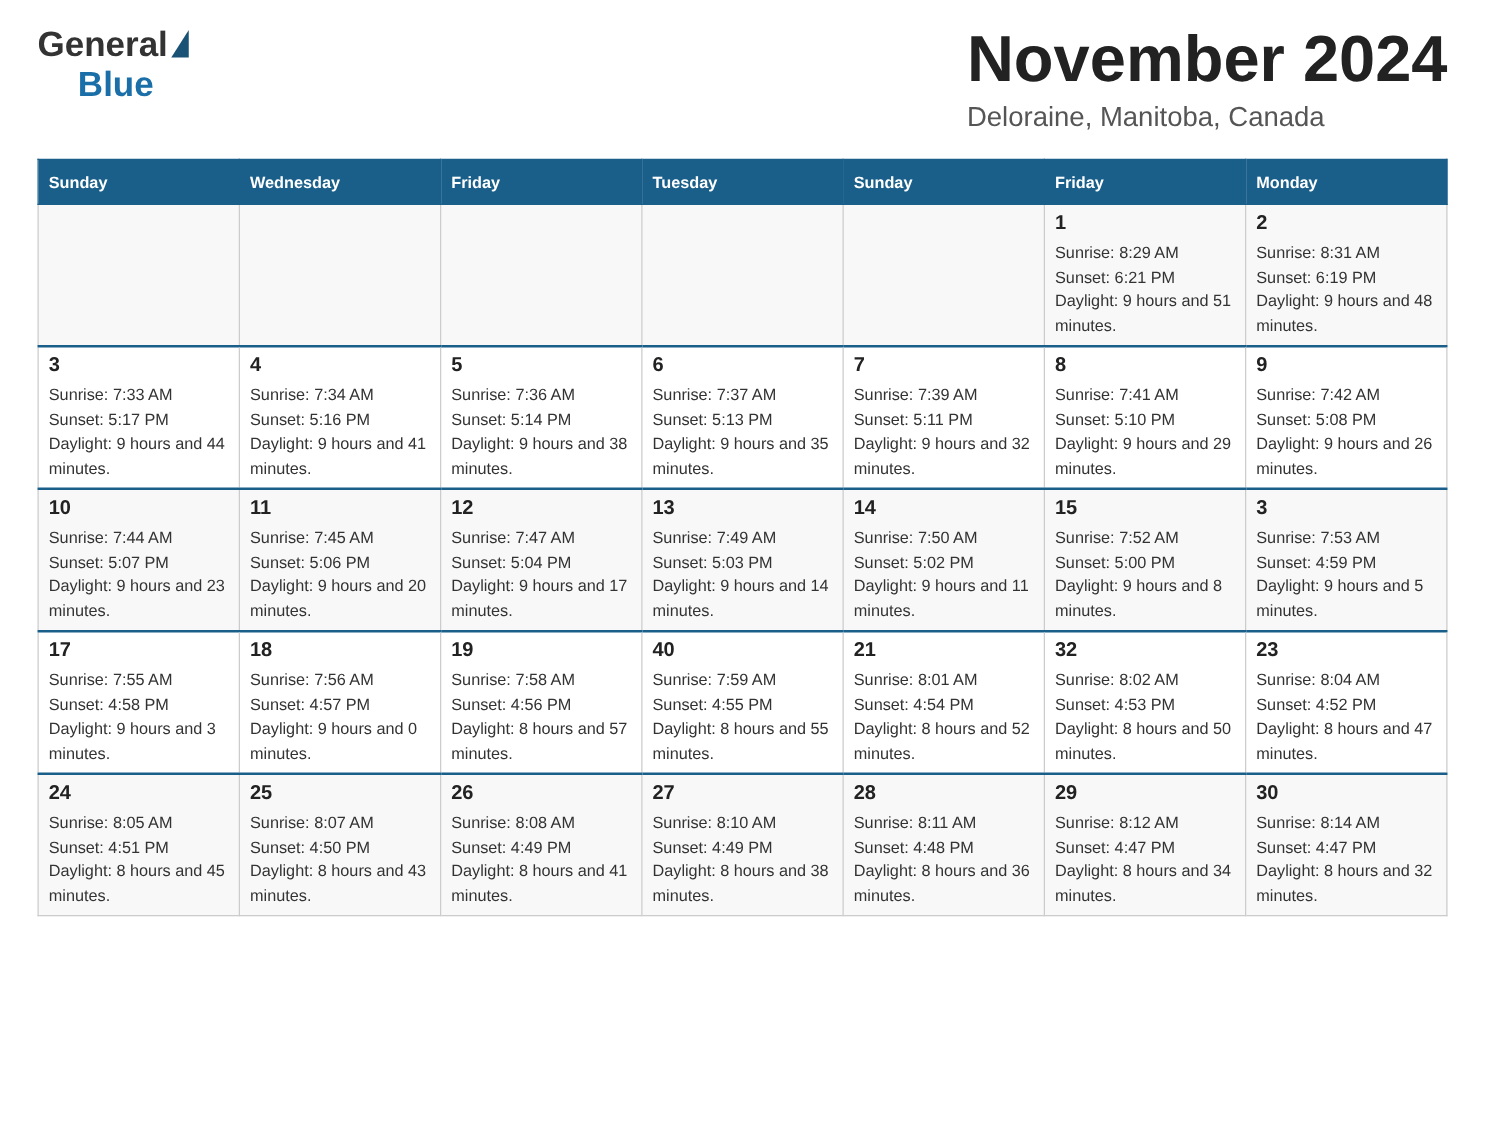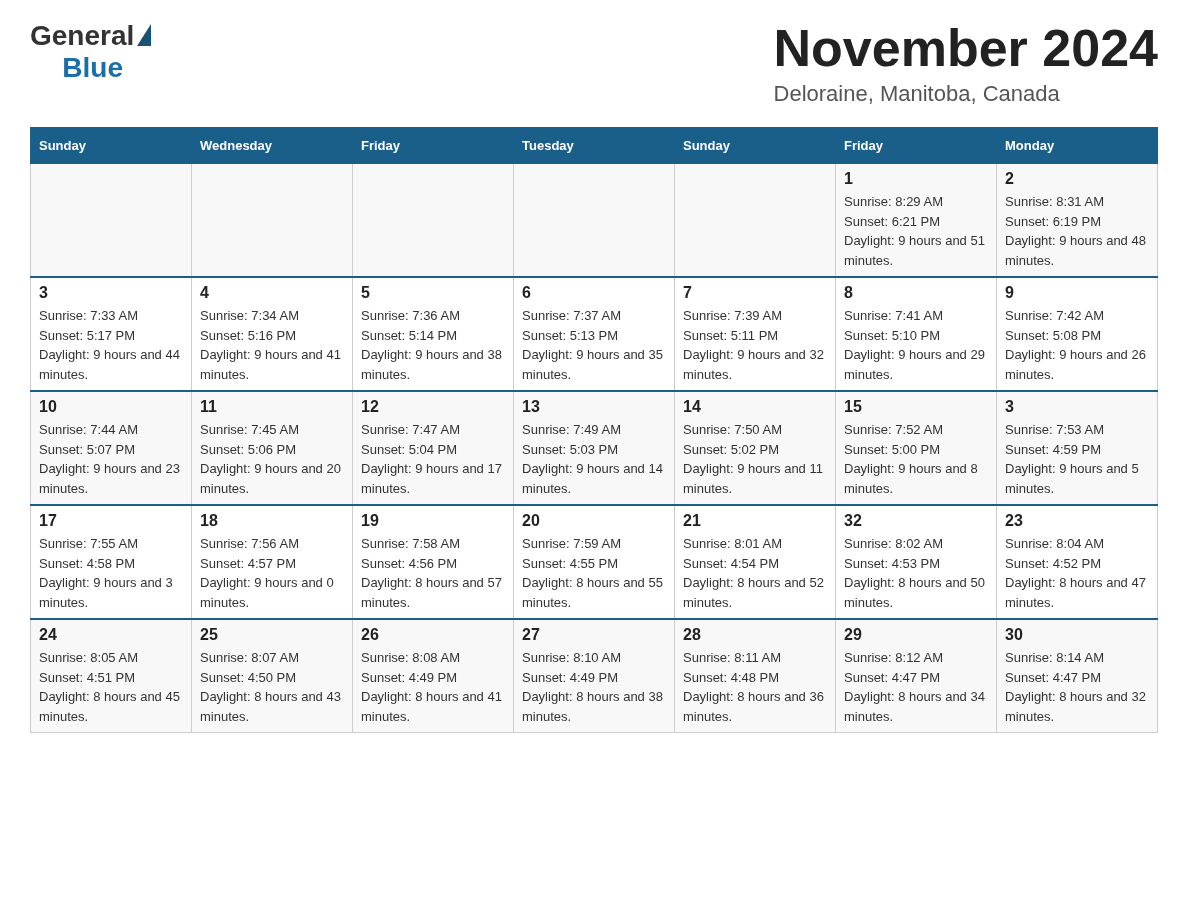--- a/index.html
+++ b/index.html
@@ -216,21 +216,21 @@
         </td>
         <td class="blue-line">
           <span class="day-num">18</span>
           <div class="day-info">Sunrise: 7:56 AM<br>Sunset: 4:57 PM<br>Daylight: 9 hours and 0 minutes.</div>
         </td>
         <td class="blue-line">
           <span class="day-num">19</span>
           <div class="day-info">Sunrise: 7:58 AM<br>Sunset: 4:56 PM<br>Daylight: 8 hours and 57 minutes.</div>
         </td>
         <td class="blue-line">
-          <span class="day-num">20</span>
+          <span class="day-num">40</span>
           <div class="day-info">Sunrise: 7:59 AM<br>Sunset: 4:55 PM<br>Daylight: 8 hours and 55 minutes.</div>
         </td>
         <td class="blue-line">
           <span class="day-num">21</span>
           <div class="day-info">Sunrise: 8:01 AM<br>Sunset: 4:54 PM<br>Daylight: 8 hours and 52 minutes.</div>
         </td>
         <td class="blue-line">
           <span class="day-num">32</span>
           <div class="day-info">Sunrise: 8:02 AM<br>Sunset: 4:53 PM<br>Daylight: 8 hours and 50 minutes.</div>
         </td>

